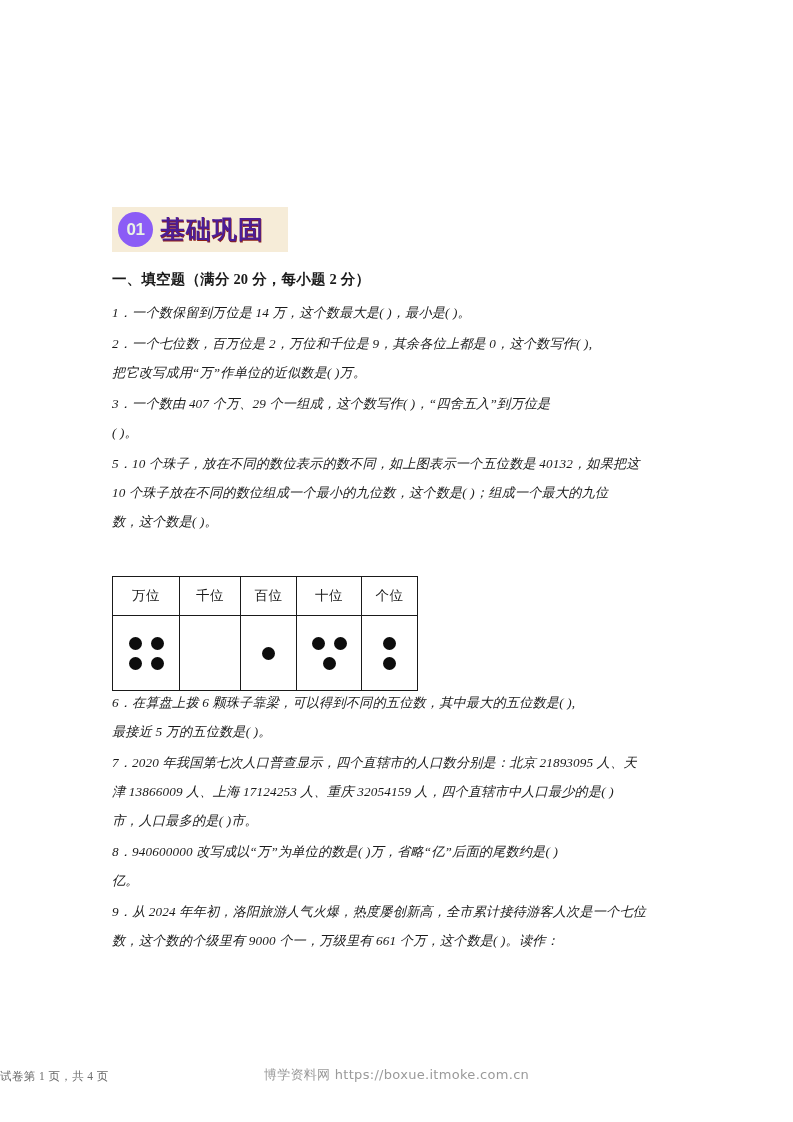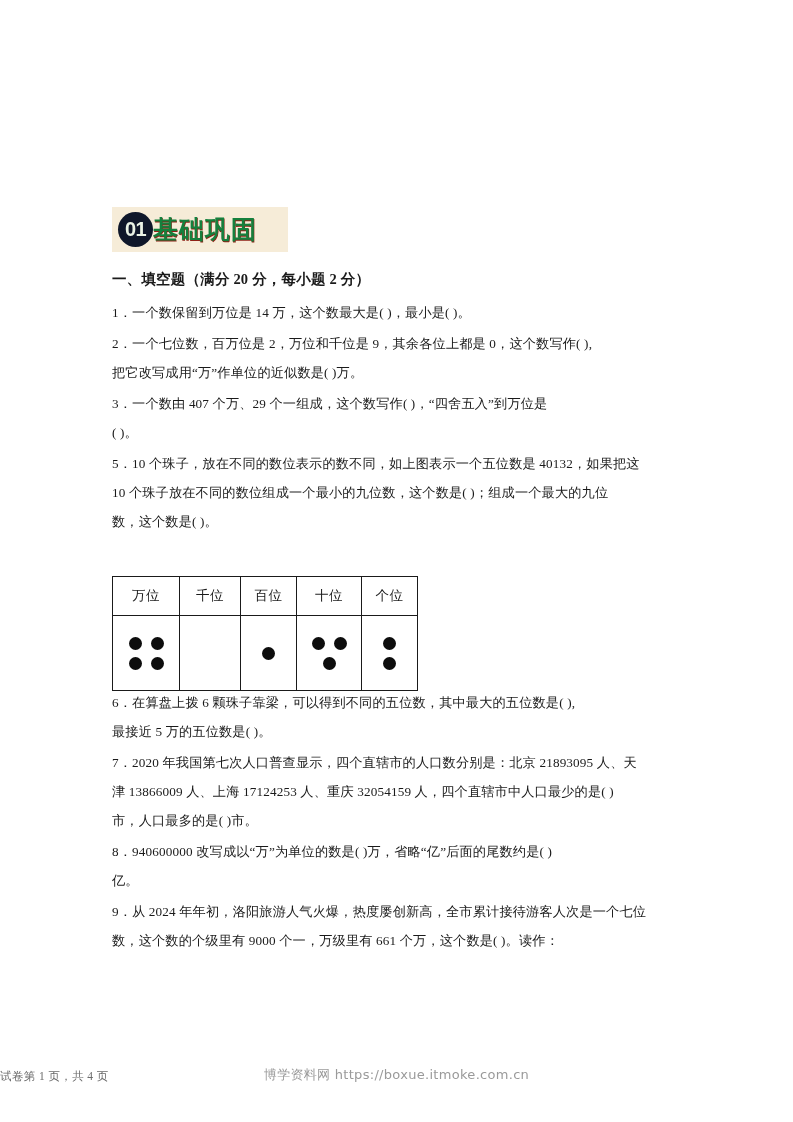--- a/index.html
+++ b/index.html
@@ -56,35 +56,36 @@
     background: #f6ecd8;
     display: flex;
     align-items: center;
     box-sizing: border-box;
     padding-left: 6px;
   }
   .badge-circle {
     width: 35px;
     height: 35px;
     border-radius: 50%;
-    background: #0f172a;
+    background: #8b5cf6;
     display: flex;
     align-items: center;
     justify-content: center;
     color: #eaf3e6;
-    font-size: 20px;
+    font-size: 17px;
     font-weight: bold;
     font-family: "Liberation Sans", sans-serif;
     letter-spacing: -0.5px;
     flex: 0 0 auto;
   }
   .badge-text {
+    margin-left: 7px;
     font-size: 25px;
     font-weight: bold;
-    color: #15803d;
+    color: #4c1d95;
     letter-spacing: 1px;
     font-family: "Liberation Sans", "DejaVu Sans", sans-serif;
     text-shadow: 0.6px 0.6px 0 #8e2116;
     line-height: 1;
   }
 
   
   .content {
     position: absolute;
     left: 112px;
@@ -97,20 +98,21 @@
     line-height: 22px;
     margin-bottom: 8px;
     letter-spacing: 0.2px;
   }
   .q {
     font-size: 13.2px;
     line-height: 29px;
     letter-spacing: 0.15px;
     text-align: justify;
     margin-bottom: 2px;
+    font-style: italic;
   }
   .q.tight { margin-bottom: 0; }
 
   
   .pv-wrap {
     position: absolute;
     left: 112px;
     top: 576px;
   }
   table.pv {

